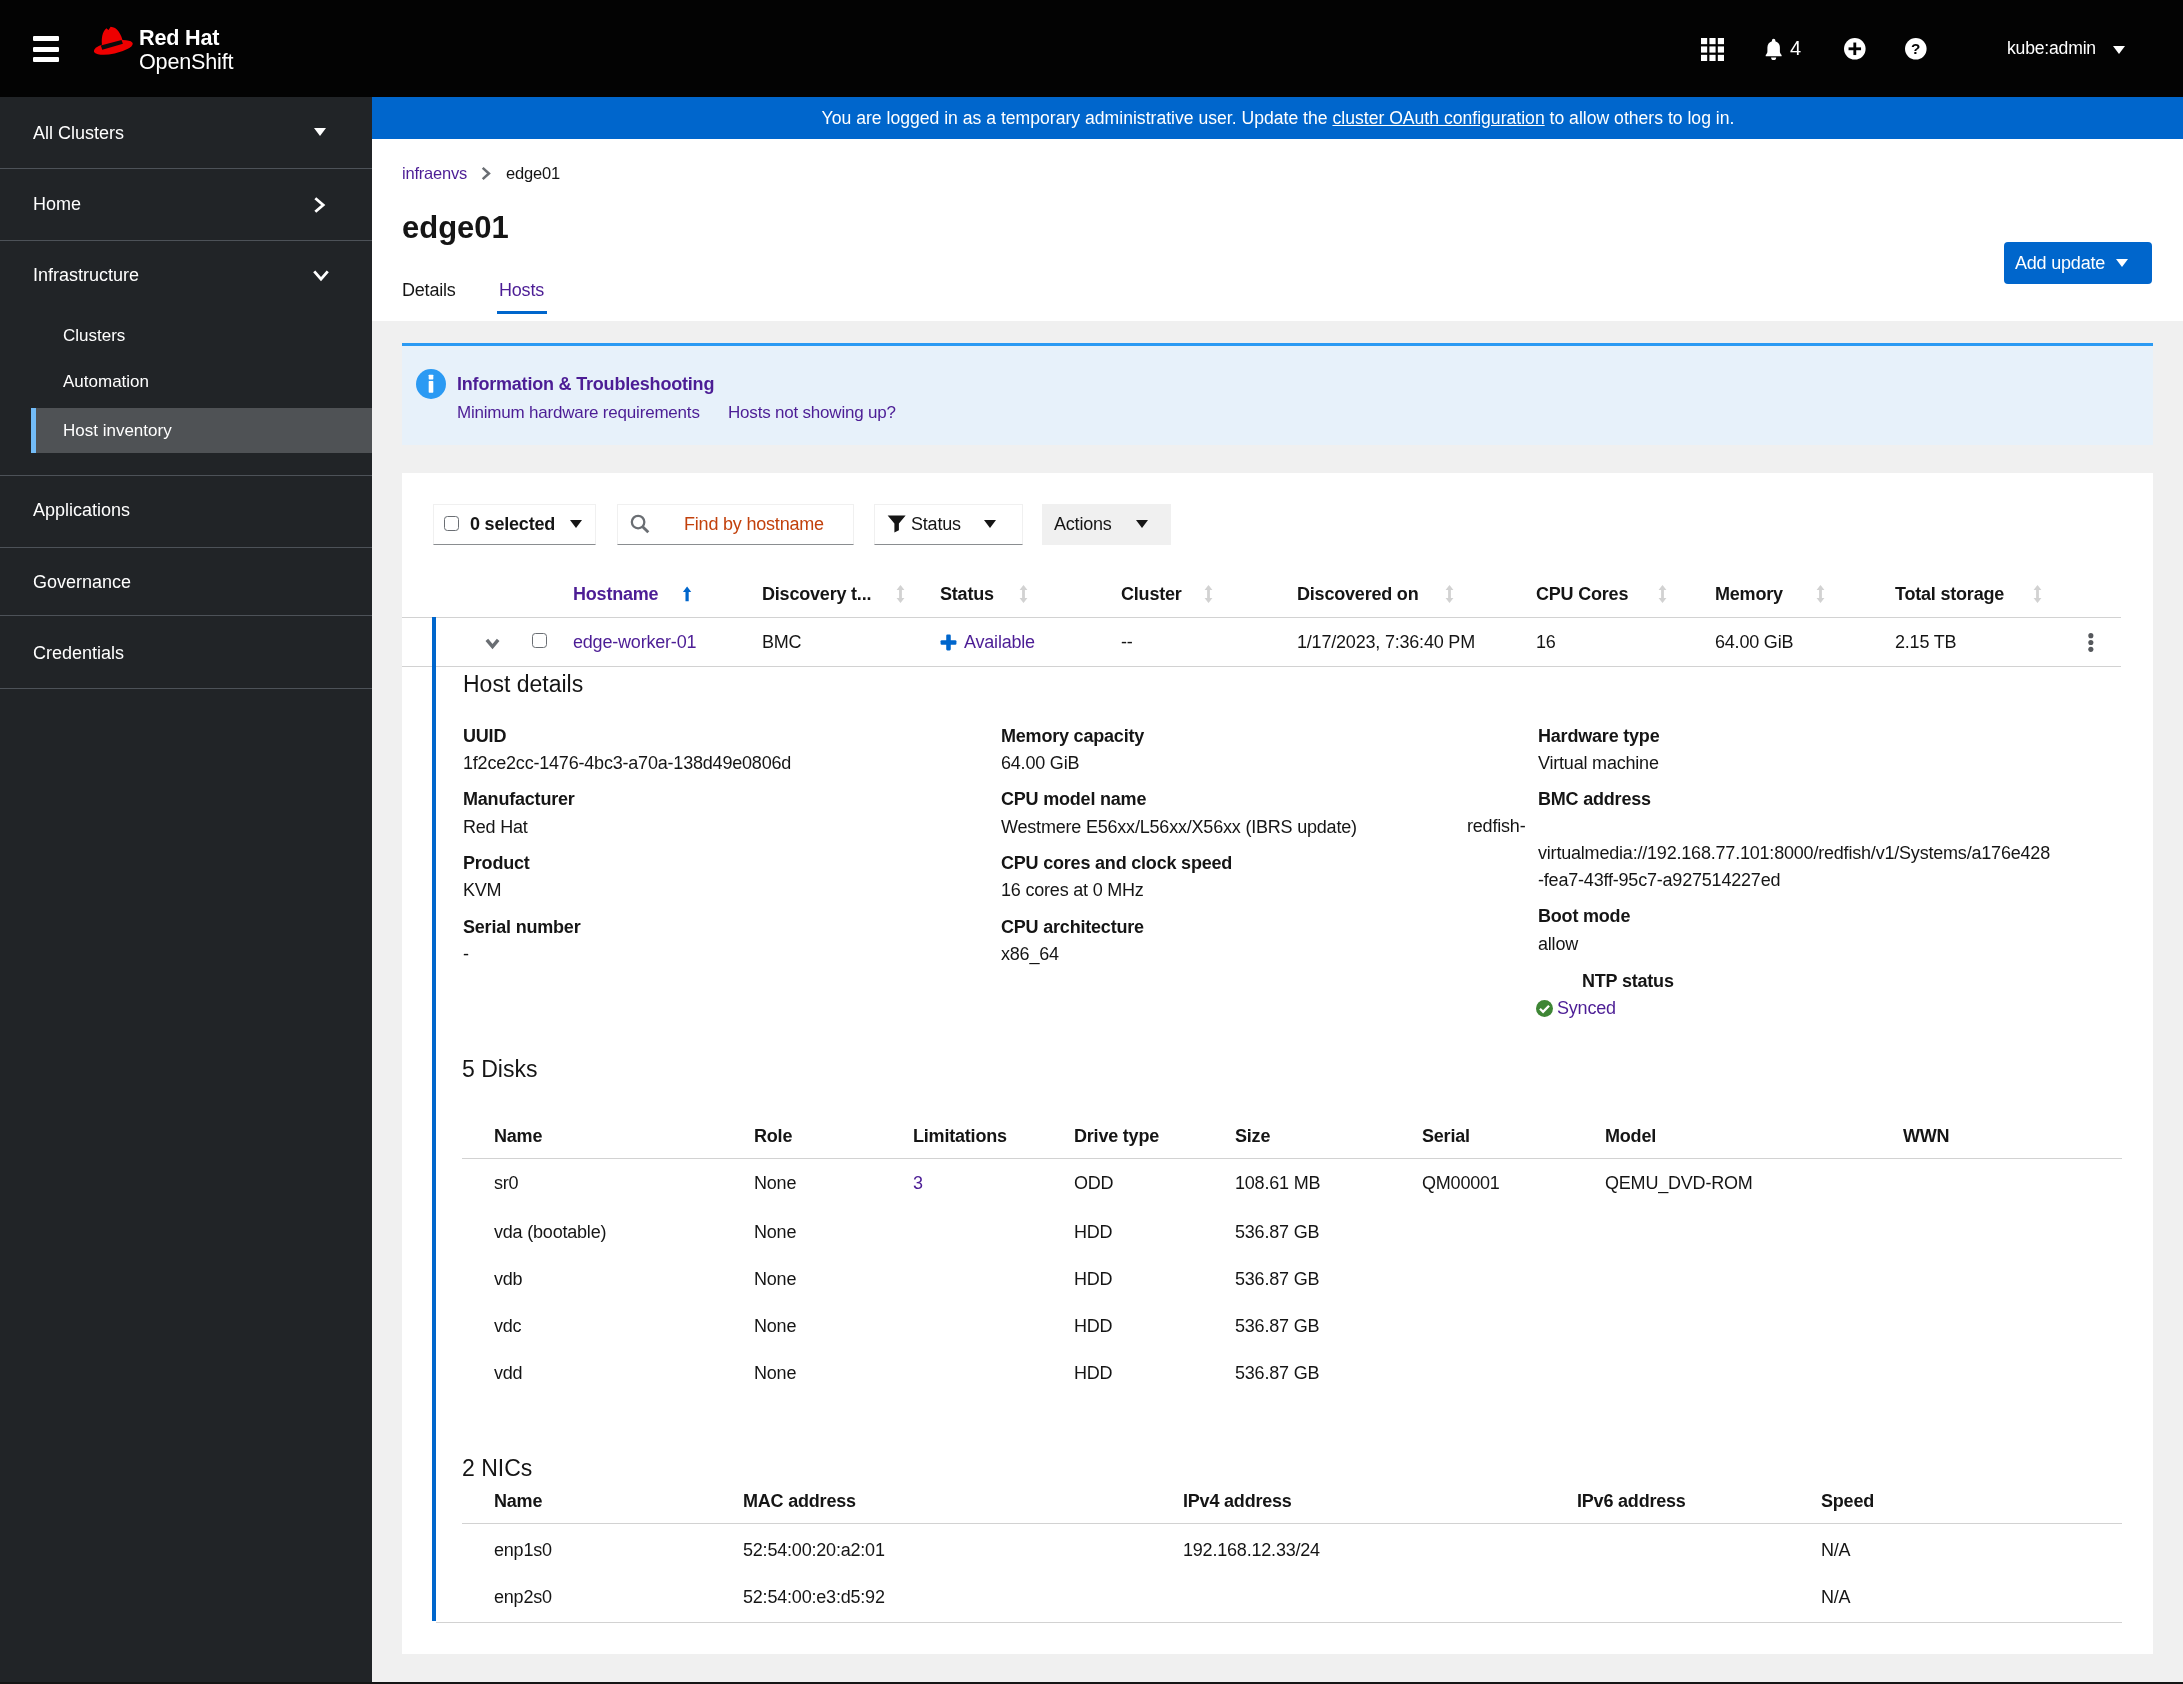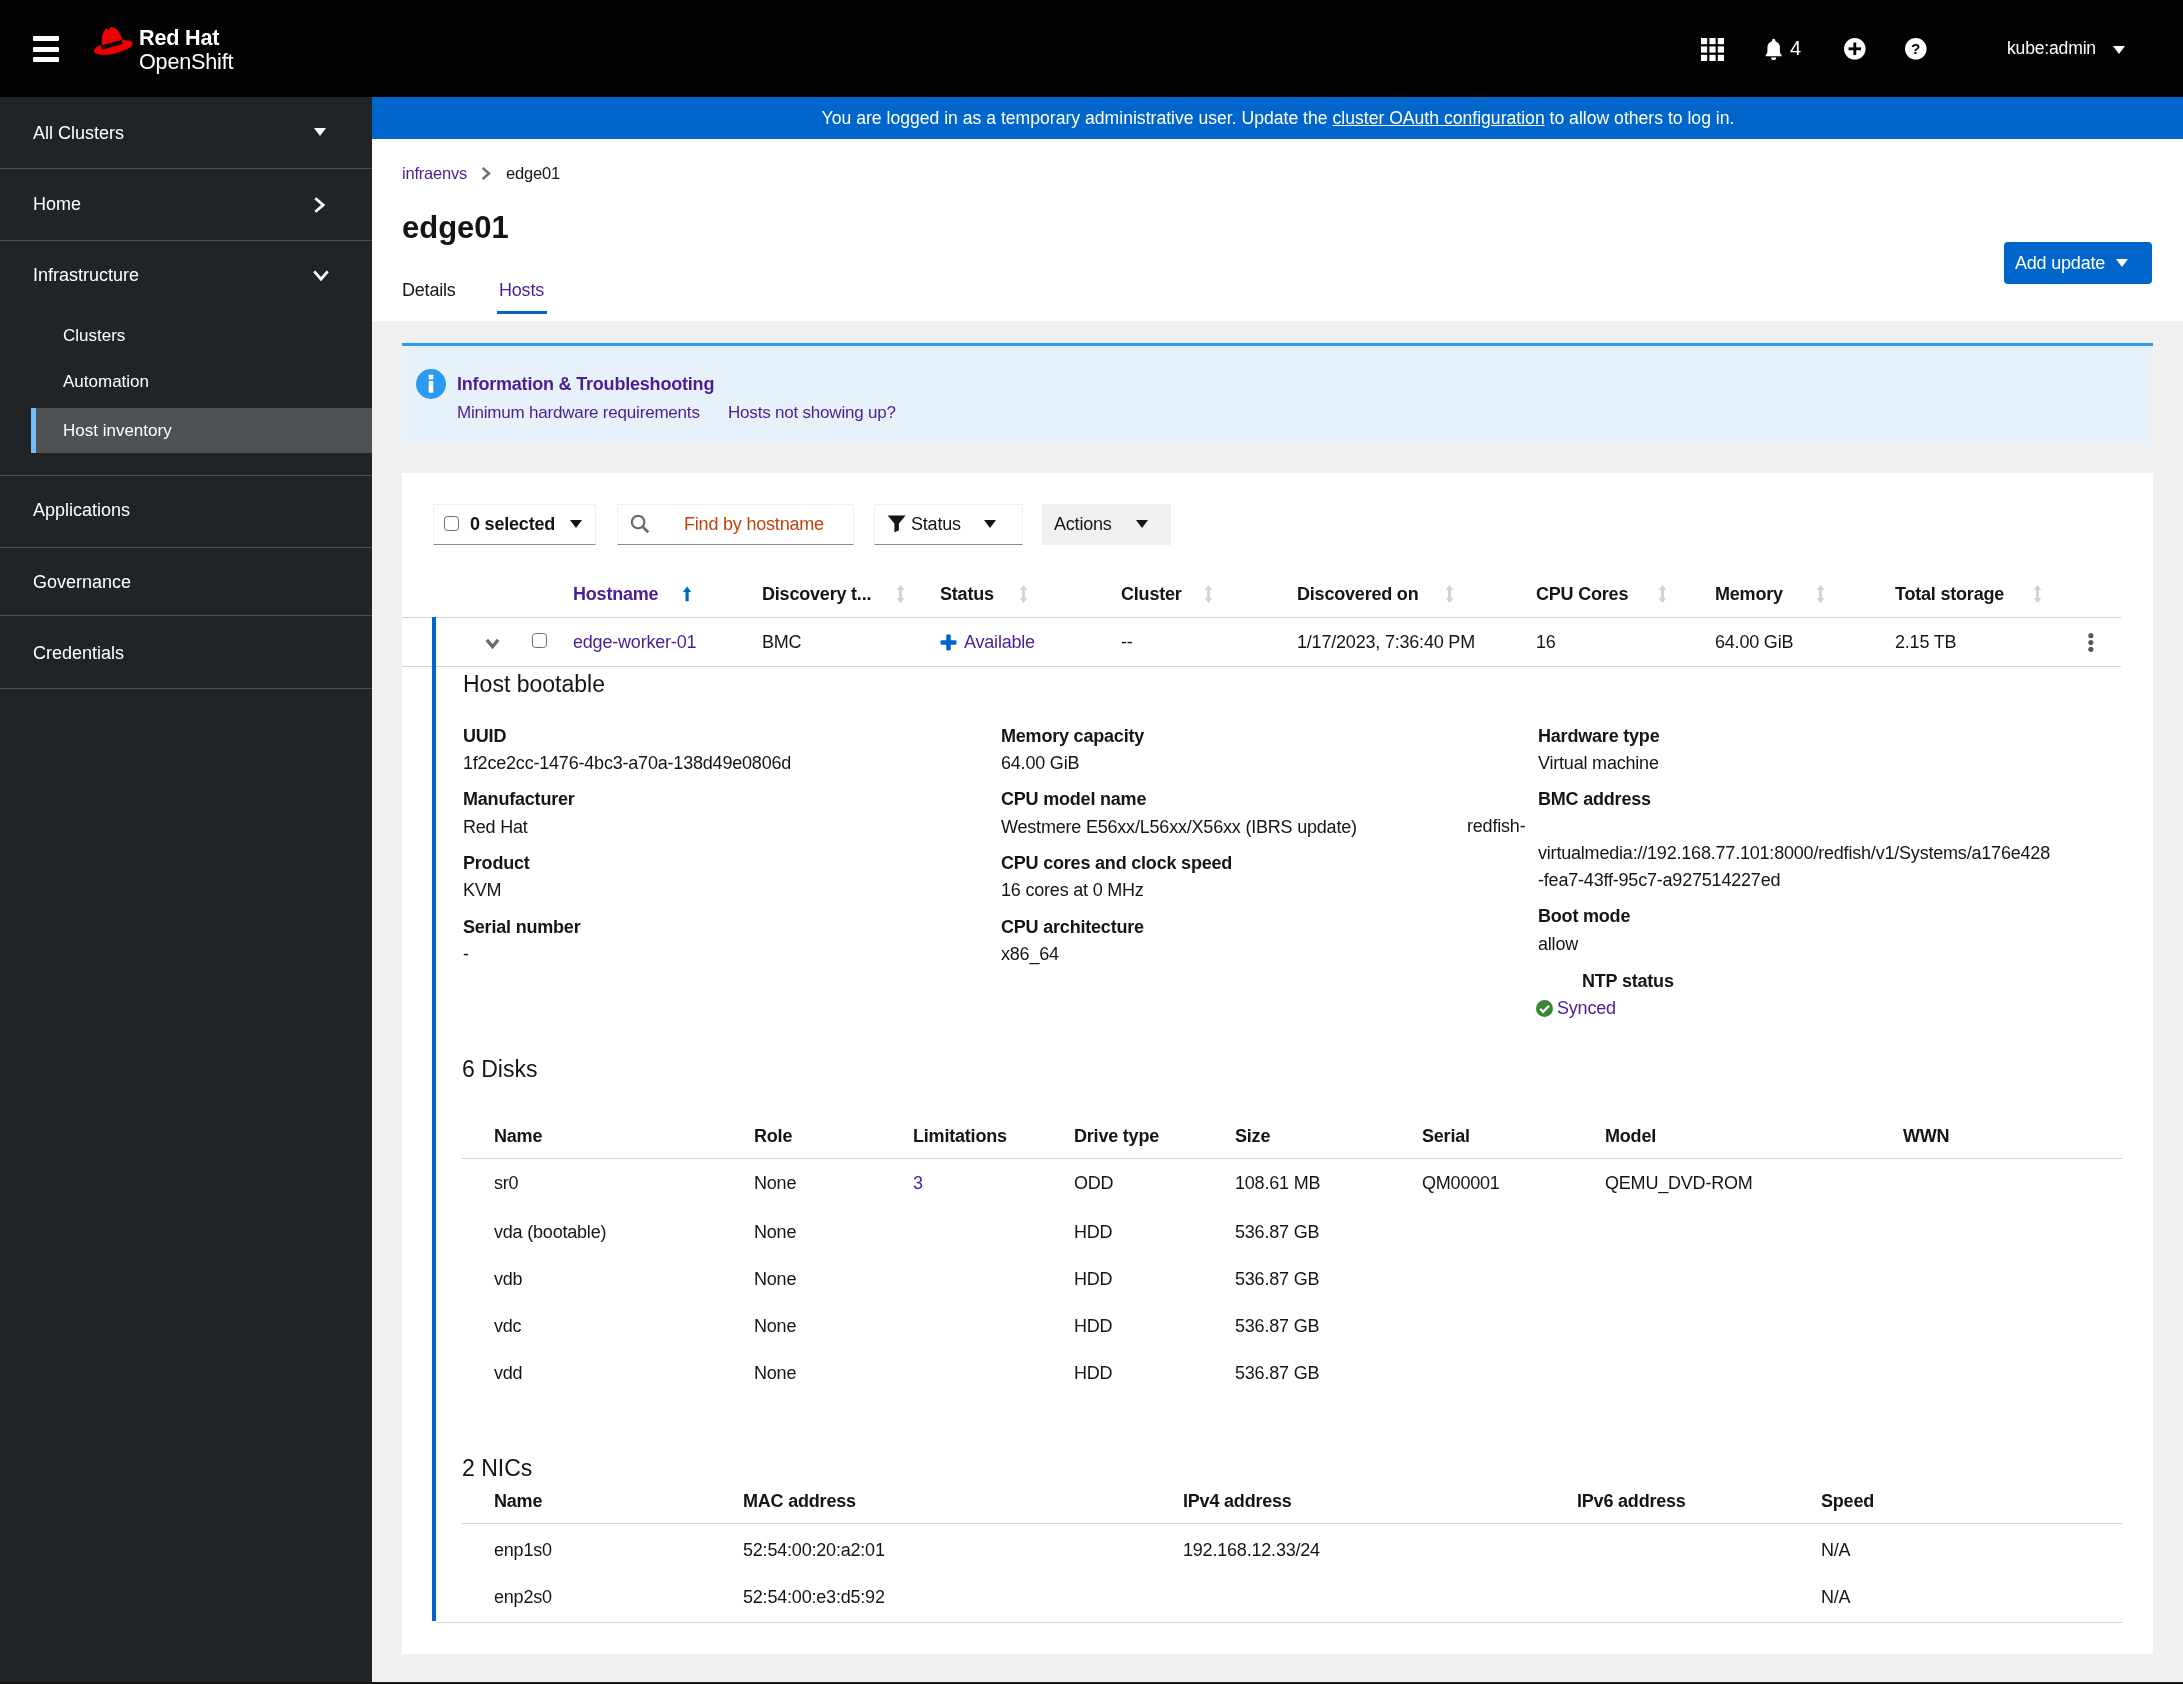--- a/index.html
+++ b/index.html
@@ -186,21 +186,21 @@
 <div class="tx" style="left:1715px;top:630px">64.00 GiB</div>
 <div class="tx" style="left:1895px;top:630px">2.15 TB</div>
 <svg class="ab" style="left:2088px;top:631px" width="5.7" height="23" viewBox="0 0 10 40">
     <circle cx="5" cy="8" r="4.5" fill="#55585c"></circle>
     <circle cx="5" cy="20" r="4.5" fill="#55585c"></circle>
     <circle cx="5" cy="32" r="4.5" fill="#55585c"></circle>
   </svg>
 <div class="line" style="left:402px;top:666px;width:1719px"></div>
 <div class="ab" style="left:432px;top:617px;width:4px;height:1004px;background:#0066cc"></div>
 
-<div class="tx" style="left:463px;top:668px;font-size:23px;height:32px;letter-spacing:0">Host bootable</div>
+<div class="tx" style="left:463px;top:668px;font-size:23px;height:32px;letter-spacing:0">Host details</div>
 <div class="tx b" style="left:463px;top:724px">UUID</div>
 <div class="tx" style="left:463px;top:751px">1f2ce2cc-1476-4bc3-a70a-138d49e0806d</div>
 <div class="tx b" style="left:463px;top:787px">Manufacturer</div>
 <div class="tx" style="left:463px;top:815px">Red Hat</div>
 <div class="tx b" style="left:463px;top:851px">Product</div>
 <div class="tx" style="left:463px;top:878px">KVM</div>
 <div class="tx b" style="left:463px;top:915px">Serial number</div>
 <div class="tx" style="left:463px;top:942px">-</div>
 <div class="tx b" style="left:1001px;top:724px">Memory capacity</div>
 <div class="tx" style="left:1001px;top:751px">64.00 GiB</div>
@@ -218,21 +218,21 @@
 <div class="tx" style="left:1538px;top:868px">-fea7-43ff-95c7-a927514227ed</div>
 <div class="tx b" style="left:1538px;top:904px">Boot mode</div>
 <div class="tx" style="left:1538px;top:932px">allow</div>
 <div class="tx b" style="left:1582px;top:969px">NTP status</div>
 <svg class="ab" style="left:1536px;top:1000px" width="17" height="17" viewBox="0 0 30 30">
     <circle cx="15" cy="15" r="15" fill="#3e8635"></circle>
     <path d="M7 15.5 L12.5 21 L23 10" fill="none" stroke="#fff" stroke-width="4"></path>
   </svg>
 <div class="tx blue" style="left:1557px;top:996px">Synced</div>
 
-<div class="tx" style="left:462px;top:1053px;font-size:23px;height:32px;letter-spacing:0">6 Disks</div>
+<div class="tx" style="left:462px;top:1053px;font-size:23px;height:32px;letter-spacing:0">5 Disks</div>
 <div class="tx b" style="left:494px;top:1124px">Name</div>
 <div class="tx b" style="left:754px;top:1124px">Role</div>
 <div class="tx b" style="left:913px;top:1124px">Limitations</div>
 <div class="tx b" style="left:1074px;top:1124px">Drive type</div>
 <div class="tx b" style="left:1235px;top:1124px">Size</div>
 <div class="tx b" style="left:1422px;top:1124px">Serial</div>
 <div class="tx b" style="left:1605px;top:1124px">Model</div>
 <div class="tx b" style="left:1903px;top:1124px">WWN</div>
 <div class="line" style="left:462px;top:1158px;width:1660px"></div>
 <div class="tx" style="left:494px;top:1171px">sr0</div>

